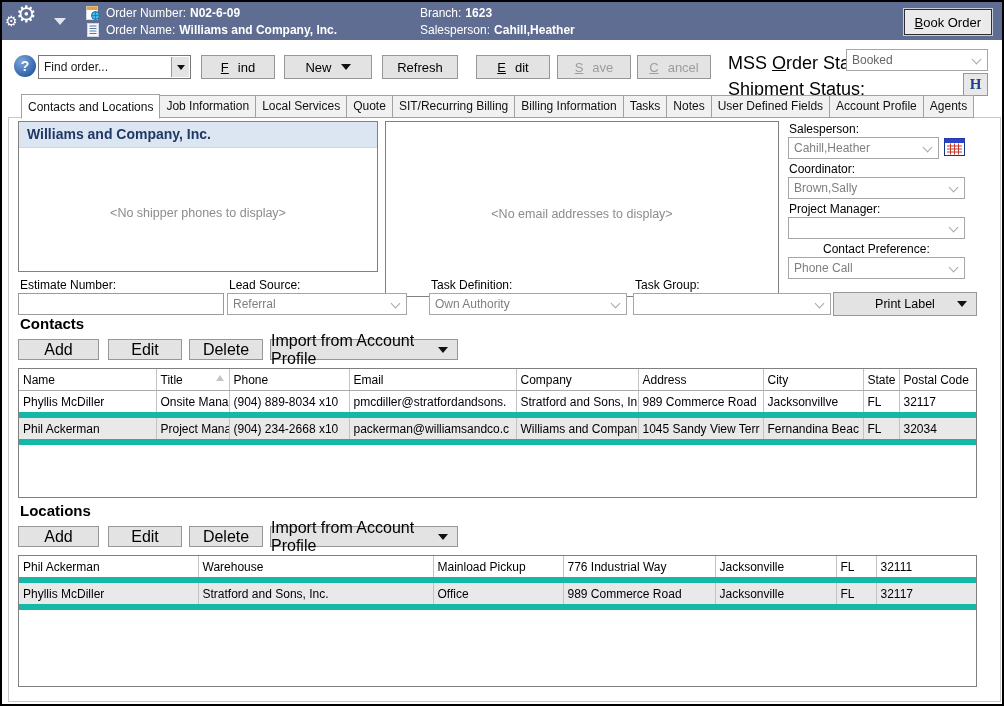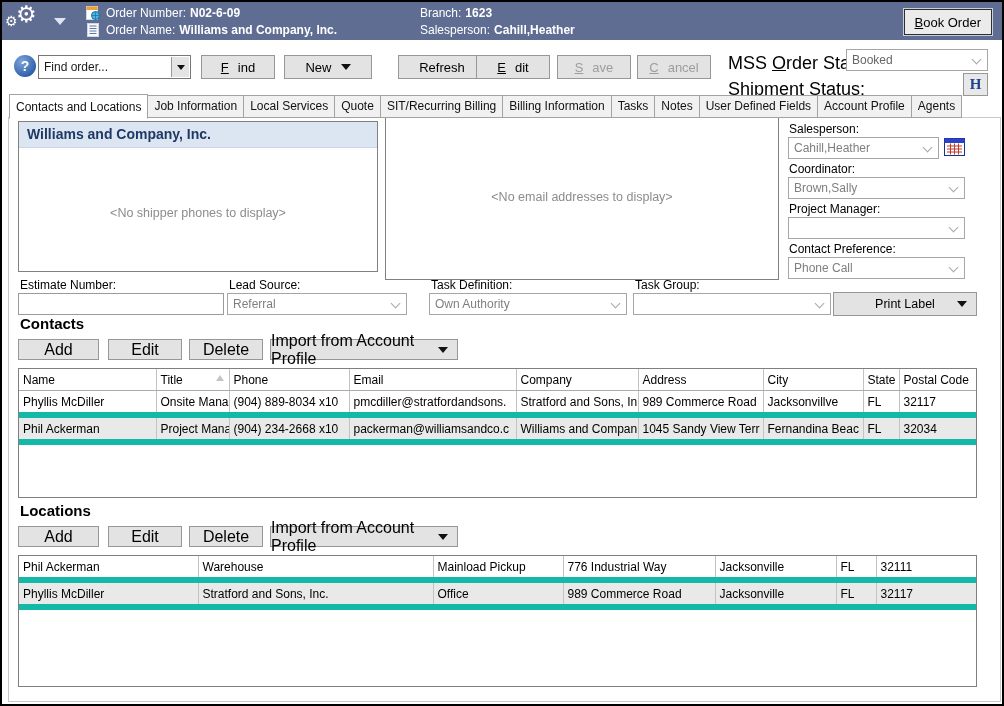--- a/index.html
+++ b/index.html
@@ -38,21 +38,21 @@
   .smbtn{height:21px;font-size:16px;}
   .rlabel{position:absolute;width:114px;text-align:right;white-space:nowrap;font-size:18px;}
   .combo{position:absolute;height:22px;box-sizing:border-box;background:#fff;border:1px solid #a6a6a6;
     display:flex;align-items:center;padding:0 18px 0 5px;color:#7f7f7f;white-space:nowrap;overflow:hidden;cursor:pointer;}
   .combo .chev{position:absolute;right:7px;top:7px;width:6px;height:6px;
     border-right:1.4px solid #a9a9a9;border-bottom:1.4px solid #a9a9a9;transform:rotate(45deg);margin-top:-1px;}
   .hbtn{position:absolute;left:961px;top:71px;width:25px;height:23px;background:#e8e8e8;border:1px solid #979797;
     box-sizing:border-box;display:flex;align-items:center;justify-content:center;cursor:pointer;
     font-family:"Liberation Serif",serif;font-weight:bold;font-size:15px;color:#22408e;}
   
-  .tabs{position:absolute;left:8px;top:92px;height:24px;display:flex;align-items:flex-end;z-index:3;}
+  .tabs{position:absolute;left:20px;top:92px;height:24px;display:flex;align-items:flex-end;z-index:3;}
   .tab{padding:3px 6px 4px 6px;background:#f1f1f1;border:1px solid #a2a2a2;margin-left:-1px;
     white-space:nowrap;cursor:pointer;font-size:12px;color:#111;}
   .tab.active{background:#fff;border-bottom:1px solid #fff;padding-top:5px;position:relative;z-index:4;margin-bottom:-1px;}
   .tabpage{position:absolute;left:6px;top:115px;width:991px;height:583px;border:1px solid #c9c9c9;background:#fff;}
   
   .panel{position:absolute;border:1px solid #808080;background:#fff;box-sizing:border-box;}
   .panel-hd{height:25px;line-height:25px;background:#dce6f3;color:#1f3864;font-weight:bold;font-size:14px;
     padding-left:8px;border-bottom:1px solid #c9d6e8;white-space:nowrap;overflow:hidden;}
   .empty-msg{position:absolute;left:0;right:0;top:50%;margin-top:-2px;text-align:center;color:#8c8c8c;font-size:12.5px;}
   .flabel{position:absolute;white-space:nowrap;color:#000;}
@@ -119,21 +119,21 @@
     <span class="fval">Find order...</span>
     <span class="fbtn">
         <span class="tri-dn"></span>
       </span>
   </div>
   <div class="btn" style="left:199px;top:53px;width:74px"><u>F</u>ind</div>
   <div class="btn" style="left:282px;top:53px;width:88px">
     <span>New</span>
     <span class="caret"></span>
   </div>
-  <div class="btn" style="left:396px;top:53px;width:88px">Refresh</div>
+  <div class="btn" style="left:380px;top:53px;width:76px">Refresh</div>
   <div class="btn" style="left:474px;top:53px;width:74px"><u>E</u>dit</div>
   <div class="btn disabled" style="left:555px;top:53px;width:74px"><u>S</u>ave</div>
   <div class="btn disabled" style="left:635px;top:53px;width:74px"><u>C</u>ancel</div>
   <div class="rlabel" style="left:726px;top:51px">MSS <u>O</u>rder Status:</div>
   <div class="combo" style="left:844px;top:47px;width:142px;color:#666">
     <span>Booked</span>
     <span class="chev"></span>
   </div>
   <div class="rlabel" style="left:726px;top:77px">Shipment Status:</div>
   <div class="hbtn">H</div>
@@ -150,21 +150,21 @@
     <div class="tab">Notes</div>
     <div class="tab">User Defined Fields</div>
     <div class="tab">Account Profile</div>
     <div class="tab">Agents</div>
   </div>
 
   <div class="panel" style="left:16px;top:119px;width:360px;height:151px">
     <div class="panel-hd">Williams and Company, Inc.</div>
     <div class="empty-msg" style="top:58%">&lt;No shipper phones to display&gt;</div>
   </div>
-  <div class="panel" style="left:383px;top:102px;width:394px;height:176px">
+  <div class="panel" style="left:383px;top:119px;width:394px;height:176px">
     <div class="empty-msg">&lt;No email addresses to display&gt;</div>
   </div>
 
   <div class="flabel" style="left:787px;top:120px">Salesperson:</div>
   <div class="combo" style="left:786px;top:135px;width:151px">
     <span>Cahill,Heather</span>
     <span class="chev"></span>
   </div>
   <span style="position:absolute;left:942px;top:136px;cursor:pointer">
     <svg width="21" height="18">
@@ -176,21 +176,21 @@
   <div class="flabel" style="left:787px;top:160px">Coordinator:</div>
   <div class="combo" style="left:786px;top:175px;width:177px">
     <span>Brown,Sally</span>
     <span class="chev"></span>
   </div>
   <div class="flabel" style="left:787px;top:200px">Project Manager:</div>
   <div class="combo" style="left:786px;top:215px;width:177px">
     <span></span>
     <span class="chev"></span>
   </div>
-  <div class="flabel" style="left:787px;top:240px">Contact Preference:</div>
+  <div class="flabel" style="left:821px;top:240px">Contact Preference:</div>
   <div class="combo" style="left:786px;top:255px;width:177px">
     <span>Phone Call</span>
     <span class="chev"></span>
   </div>
 
   <div class="flabel" style="left:18px;top:276px">Estimate Number:</div>
   <input class="tinput" style="left: 16px; top: 291px; width: 206px;" value="">
   <div class="flabel" style="left:227px;top:276px">Lead Source:</div>
   <div class="combo" style="left:225px;top:291px;width:180px">
     <span>Referral</span>

